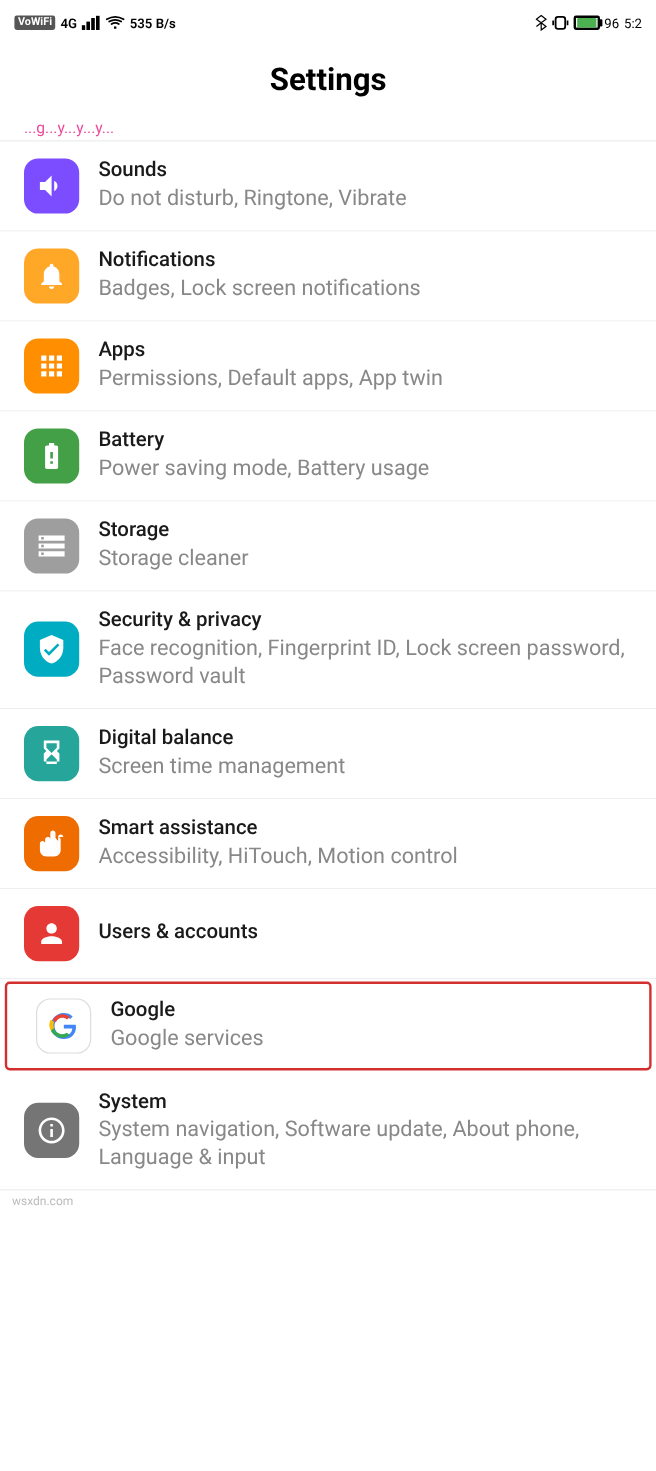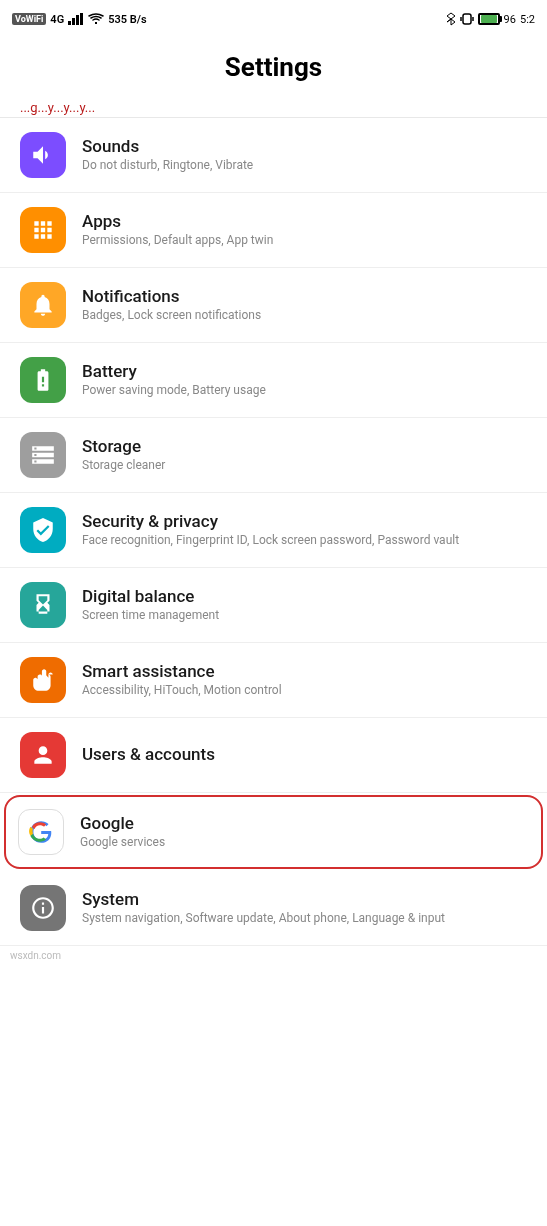--- a/index.html
+++ b/index.html
@@ -99,23 +99,23 @@
       display: flex;
       align-items: center;
       padding: 14px 20px;
       border-bottom: 1px solid #eeeeee;
       cursor: pointer;
       background: #fff;
       transition: background 0.1s;
     }
     .settings-item.highlighted {
       border: 2.5px solid #d32f2f;
-      border-radius: 16px;
+      border-radius: 4px;
       margin: 2px 4px;
-      padding: 12px 12px;
+      padding: 12px 24px;
     }
     .icon-wrap {
       width: 46px;
       height: 46px;
       border-radius: 12px;
       display: flex;
       align-items: center;
       justify-content: center;
       margin-right: 16px;
       flex-shrink: 0;
@@ -127,21 +127,21 @@
     .item-text {
       flex: 1;
     }
     .item-title {
       font-size: 17px;
       font-weight: 500;
       color: #1a1a1a;
       margin-bottom: 2px;
     }
     .item-subtitle {
-      font-size: 12px;
+      font-size: 18px;
       color: #888;
       line-height: 1.3;
     }
 
     
     .bg-purple { background: #7c4dff; }
     .bg-orange-yellow { background: #ffa726; }
     .bg-orange { background: #ff8f00; }
     .bg-green { background: #43a047; }
     .bg-gray { background: #9e9e9e; }
@@ -191,58 +191,58 @@
       <div class="battery-fill"></div>
     </div>
     <span>96</span>
     <span>5:2</span>
   </div>
 </div>
 
 <div class="page-title">Settings</div>
 
 <div class="partial-item">
-  <span style="color:#b91c1c;margin-top:10px;">...g...y...y...y...</span>
+  <span style="color:#ec4899;margin-top:10px;">...g...y...y...y...</span>
 </div>
 
 <ul class="settings-list">
 
   <li class="settings-item">
     <div class="icon-wrap bg-purple">
       <svg viewBox="0 0 24 24" fill="white">
         <path d="M3 9v6h4l5 5V4L7 9H3zm13.5 3c0-1.77-1.02-3.29-2.5-4.03v8.05c1.48-.73 2.5-2.25 2.5-4.02z"></path>
       </svg>
     </div>
     <div class="item-text">
       <div class="item-title">Sounds</div>
       <div class="item-subtitle">Do not disturb, Ringtone, Vibrate</div>
     </div>
   </li>
 
   <li class="settings-item">
+    <div class="icon-wrap bg-orange-yellow">
+      <svg viewBox="0 0 24 24" fill="white">
+        <path d="M12 22c1.1 0 2-.9 2-2h-4c0 1.1.9 2 2 2zm6-6v-5c0-3.07-1.64-5.64-4.5-6.32V4c0-.83-.67-1.5-1.5-1.5s-1.5.67-1.5 1.5v.68C7.63 5.36 6 7.92 6 11v5l-2 2v1h16v-1l-2-2z"></path>
+      </svg>
+    </div>
+    <div class="item-text">
+      <div class="item-title">Notifications</div>
+      <div class="item-subtitle">Badges, Lock screen notifications</div>
+    </div>
+  </li>
+
+  <li class="settings-item">
     <div class="icon-wrap bg-orange">
       <svg viewBox="0 0 24 24" fill="white">
         <path d="M4 8h4V4H4v4zm6 12h4v-4h-4v4zm-6 0h4v-4H4v4zm0-6h4v-4H4v4zm6 0h4v-4h-4v4zm6-10v4h4V4h-4zm-6 4h4V4h-4v4zm6 6h4v-4h-4v4zm0 6h4v-4h-4v4z"></path>
       </svg>
     </div>
     <div class="item-text">
       <div class="item-title">Apps</div>
       <div class="item-subtitle">Permissions, Default apps, App twin</div>
-    </div>
-  </li>
-
-  <li class="settings-item">
-    <div class="icon-wrap bg-orange-yellow">
-      <svg viewBox="0 0 24 24" fill="white">
-        <path d="M12 22c1.1 0 2-.9 2-2h-4c0 1.1.9 2 2 2zm6-6v-5c0-3.07-1.64-5.64-4.5-6.32V4c0-.83-.67-1.5-1.5-1.5s-1.5.67-1.5 1.5v.68C7.63 5.36 6 7.92 6 11v5l-2 2v1h16v-1l-2-2z"></path>
-      </svg>
-    </div>
-    <div class="item-text">
-      <div class="item-title">Notifications</div>
-      <div class="item-subtitle">Badges, Lock screen notifications</div>
     </div>
   </li>
 
   <li class="settings-item">
     <div class="icon-wrap bg-green">
       <svg viewBox="0 0 24 24" fill="white">
         <path d="M15.67 4H14V2h-4v2H8.33C7.6 4 7 4.6 7 5.33v15.33C7 21.4 7.6 22 8.33 22h7.33c.74 0 1.34-.6 1.34-1.33V5.33C17 4.6 16.4 4 15.67 4zM13 18h-2v-2h2v2zm0-4h-2V9h2v5z"></path>
       </svg>
     </div>
     <div class="item-text">

